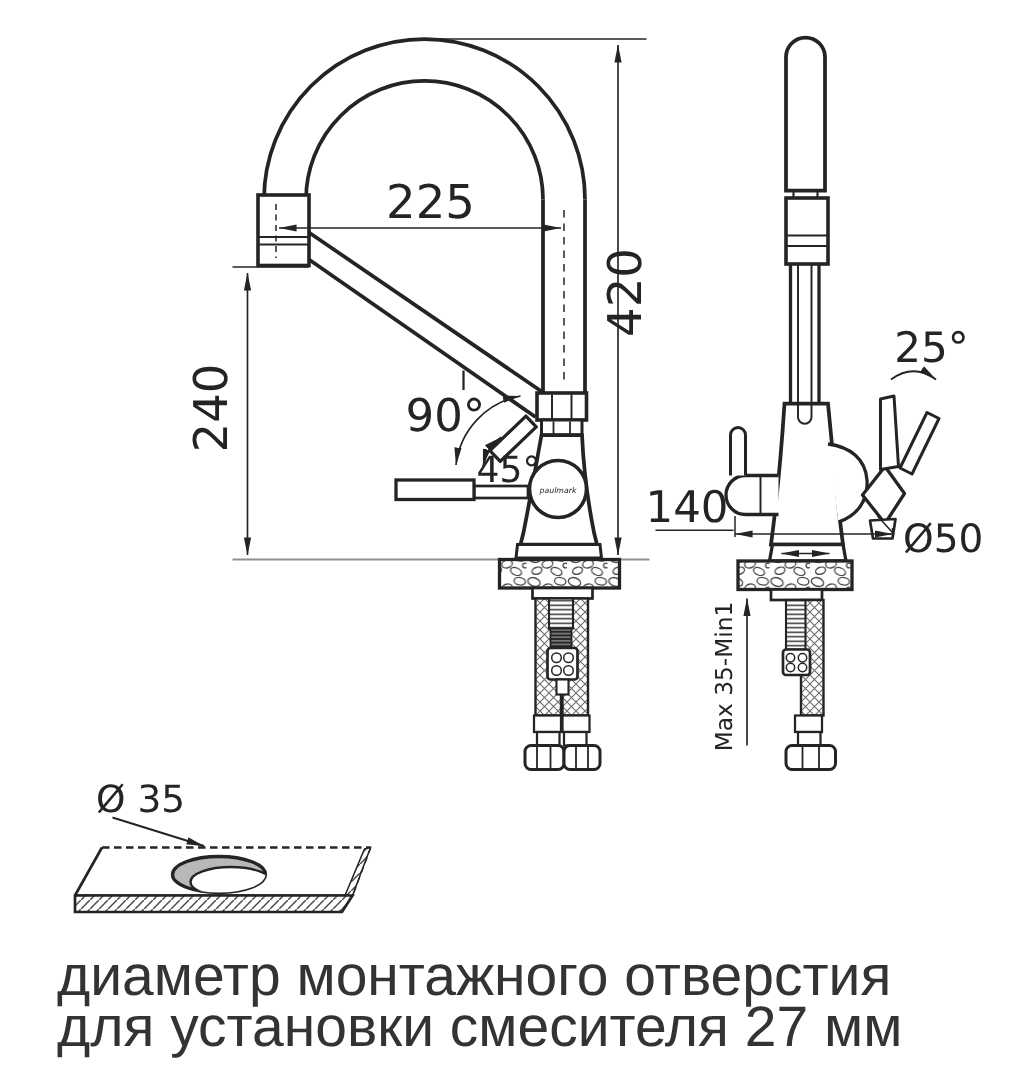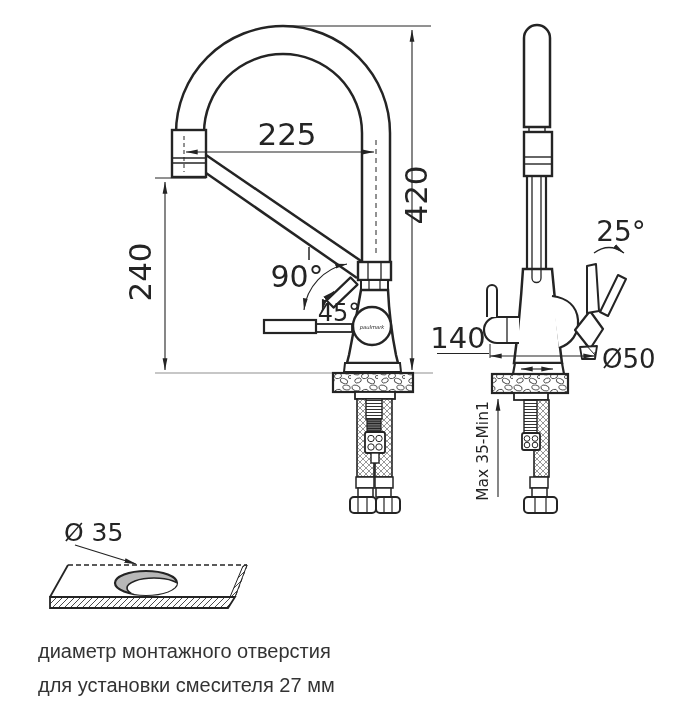--- a/index.html
+++ b/index.html
@@ -1,21 +1,21 @@
 <!DOCTYPE html>
 <html><head>
 <meta charset="utf-8">
 <style>
   html,body{margin:0;padding:0;background:#fff;}
   .page{position:relative;width:678px;height:728px;background:#ffffff;overflow:hidden;
         font-family:"DejaVu Sans",sans-serif;}
   svg text{font-family:"DejaVu Sans",sans-serif;fill:#242424;}
   .caption{position:absolute;left:38px;top:634px;width:620px;
            font-family:"Liberation Sans",sans-serif;
-           font-size:20px;line-height:34px;color:#333;letter-spacing:0;}
+           font-size:38px;line-height:34px;color:#333;letter-spacing:0;}
 </style>
 </head>
 <body>
 
 <div class="page">
 <svg width="678" height="728" viewBox="0 0 678 728">
   <defs>
     <marker id="ah" viewBox="0 0 12 6" refX="11.7" refY="3" markerWidth="12" markerHeight="6" markerUnits="userSpaceOnUse" orient="auto-start-reverse">
       <path d="M12,3 L0,0.6 L0,5.4 Z" fill="#242424"></path>
     </marker>

